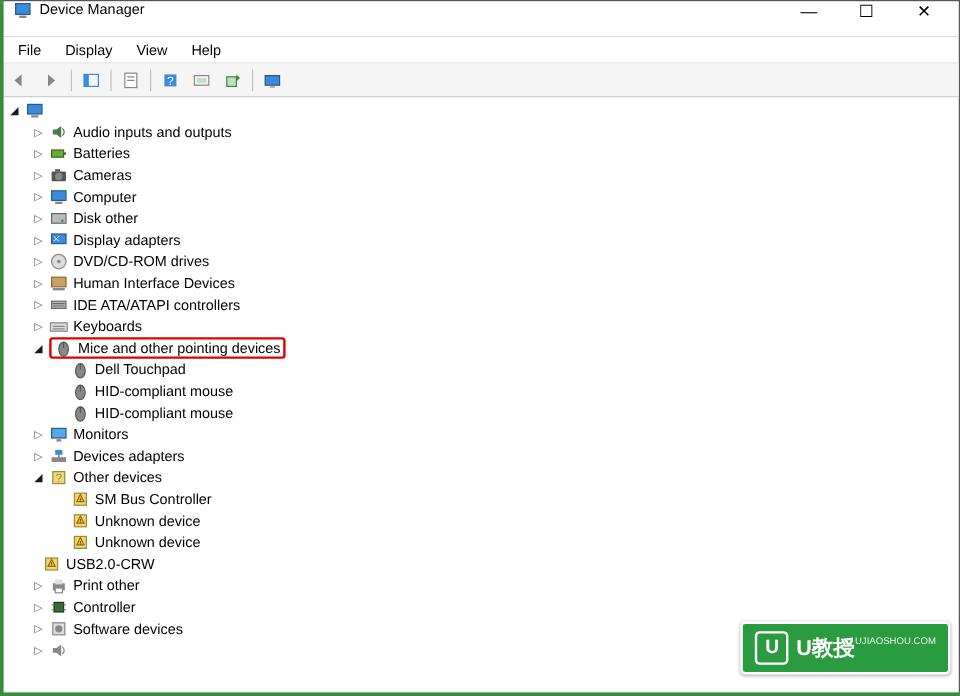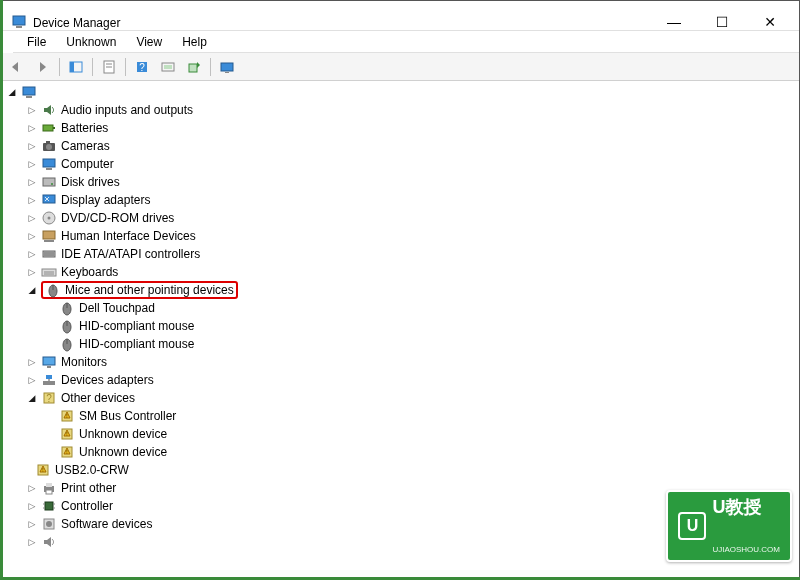--- a/index.html
+++ b/index.html
@@ -1,44 +1,44 @@
 <!DOCTYPE html>
 <html><head>
 <meta charset="utf-8">
 <style>
 * { box-sizing: border-box; margin: 0; padding: 0; font-family: "Segoe UI", Tahoma, sans-serif; }
 body { background: #fff; width: 800px; height: 580px; overflow: hidden; position: relative; }
 
 .window { display: flex; flex-direction: column; height: 100%; border: 1px solid #555; }
 
-.titlebar { display: flex; align-items: flex-end; height: 30px; padding: 0 4px; border-bottom: 1px solid #e0e0e0; }
+.titlebar { display: flex; align-items: flex-start; height: 30px; padding: 0 4px; border-bottom: 1px solid #e0e0e0; }
 .titlebar .app-icon { width: 16px; height: 16px; margin: 0 6px; }
 .titlebar .title { font-size: 12px; flex: 1; }
 .titlebar .win-controls { display: flex; gap: 18px; padding-right: 10px; font-size: 14px; }
 .titlebar .win-btn { width: 30px; text-align: center; cursor: default; }
 
-.menubar { display: flex; height: 22px; align-items: center; padding: 0 4px; border-bottom: 1px solid #e0e0e0; margin-left: 12px; }
+.menubar { display: flex; height: 22px; align-items: center; padding: 0 4px; border-bottom: 1px solid #e0e0e0; }
 .menubar .menu-item { font-size: 12px; padding: 3px 10px; cursor: default; }
 
 .toolbar { display: flex; height: 28px; align-items: center; padding: 0 4px; gap: 2px; border-bottom: 1px solid #d0d0d0; background: #f5f5f5; }
 .tool-btn { width: 24px; height: 22px; display: flex; align-items: center; justify-content: center; border: 1px solid transparent; cursor: default; }
 .tool-sep { width: 1px; height: 18px; background: #c0c0c0; margin: 0 2px; }
 
 .tree-area { flex: 1; overflow-y: scroll; overflow-x: hidden; padding: 2px 0 2px 2px; position: relative; }
 .tree-node { display: flex; align-items: center; height: 18px; font-size: 12px; white-space: nowrap; cursor: default; }
 .expander { width: 14px; height: 14px; display: flex; align-items: center; justify-content: center; font-size: 9px; color: #666; margin-right: 2px; }
 .expander.open { color: #1a1a1a; }
 .node-icon { width: 16px; height: 16px; margin-right: 4px; display: inline-flex; align-items: center; justify-content: center; }
 .highlight-box { border: 2px solid #d00; border-radius: 3px; padding: 6px 2px; display: inline-flex; align-items: center; height: 18px; }
 .tree-node .label { line-height: 18px; }
 
 .watermark { position: absolute; right: 8px; bottom: 18px; background: #2a9b3e; color: #fff; padding: 6px 10px; border-radius: 4px; display: flex; align-items: center; gap: 6px; border: 2px solid #fff; box-shadow: 0 1px 3px rgba(0,0,0,.3); }
 .watermark .wm-main { font-size: 18px; font-weight: bold; }
 .watermark .wm-sub { font-size: 8px; opacity: .9; }
-.watermark .wm-text { display: flex; flex-direction: column; line-height: 1; gap: 30px; }
+.watermark .wm-text { display: flex; flex-direction: row; line-height: 1; }
 .watermark .wm-badge { width: 28px; height: 28px; border: 2px solid #fff; border-radius: 4px; display: flex; align-items: center; justify-content: center; font-weight: bold; background: #2a9b3e; }
 
 
 .edge-left, .edge-bottom { position: absolute; background: #3a6; }
 .edge-left { left: 0; top: 0; width: 3px; height: 100%; background: #3a8b3a; }
 .edge-bottom { left: 0; bottom: 0; height: 3px; width: 100%; background: #3a8b3a; }
 
 
 .tree-area::-webkit-scrollbar { width: 16px; }
 .tree-area::-webkit-scrollbar-track { background: #f0f0f0; }
@@ -60,21 +60,21 @@
     <span class="title">Device Manager</span>
     <div class="win-controls">
       <span class="win-btn">—</span>
       <span class="win-btn">☐</span>
       <span class="win-btn">✕</span>
     </div>
   </div>
 
   <div class="menubar">
     <span class="menu-item">File</span>
-    <span class="menu-item">Unknown</span>
+    <span class="menu-item">Display</span>
     <span class="menu-item">View</span>
     <span class="menu-item">Help</span>
   </div>
 
   <div class="toolbar">
     <span class="tool-btn">
         <svg width="14" height="12">
           <path d="M8 1 L2 6 L8 11 Z" fill="#888"></path>
         </svg>
       </span>
@@ -178,21 +178,21 @@
         <span class="label">Computer</span>
       </div>
       <div class="tree-node" style="padding-left:22px">
         <span class="expander">▷</span>
         <span class="node-icon">
           <svg width="16" height="16" viewBox="0 0 16 16">
             <rect x="2" y="4" width="12" height="8" fill="#bbb" stroke="#666"></rect>
             <circle cx="11" cy="10" r="1" fill="#3a8b3a"></circle>
           </svg>
         </span>
-        <span class="label">Disk drives</span>
+        <span class="label">Disk other</span>
       </div>
       <div class="tree-node" style="padding-left:22px">
         <span class="expander">▷</span>
         <span class="node-icon">
           <svg width="16" height="16" viewBox="0 0 16 16">
             <rect x="2" y="3" width="12" height="8" fill="#3a8bd8" stroke="#245a8f"></rect>
             <path d="M4 5l4 4M4 9l4-4" stroke="#fff" stroke-width="0.8"></path>
           </svg>
         </span>
         <span class="label">Display adapters</span>

